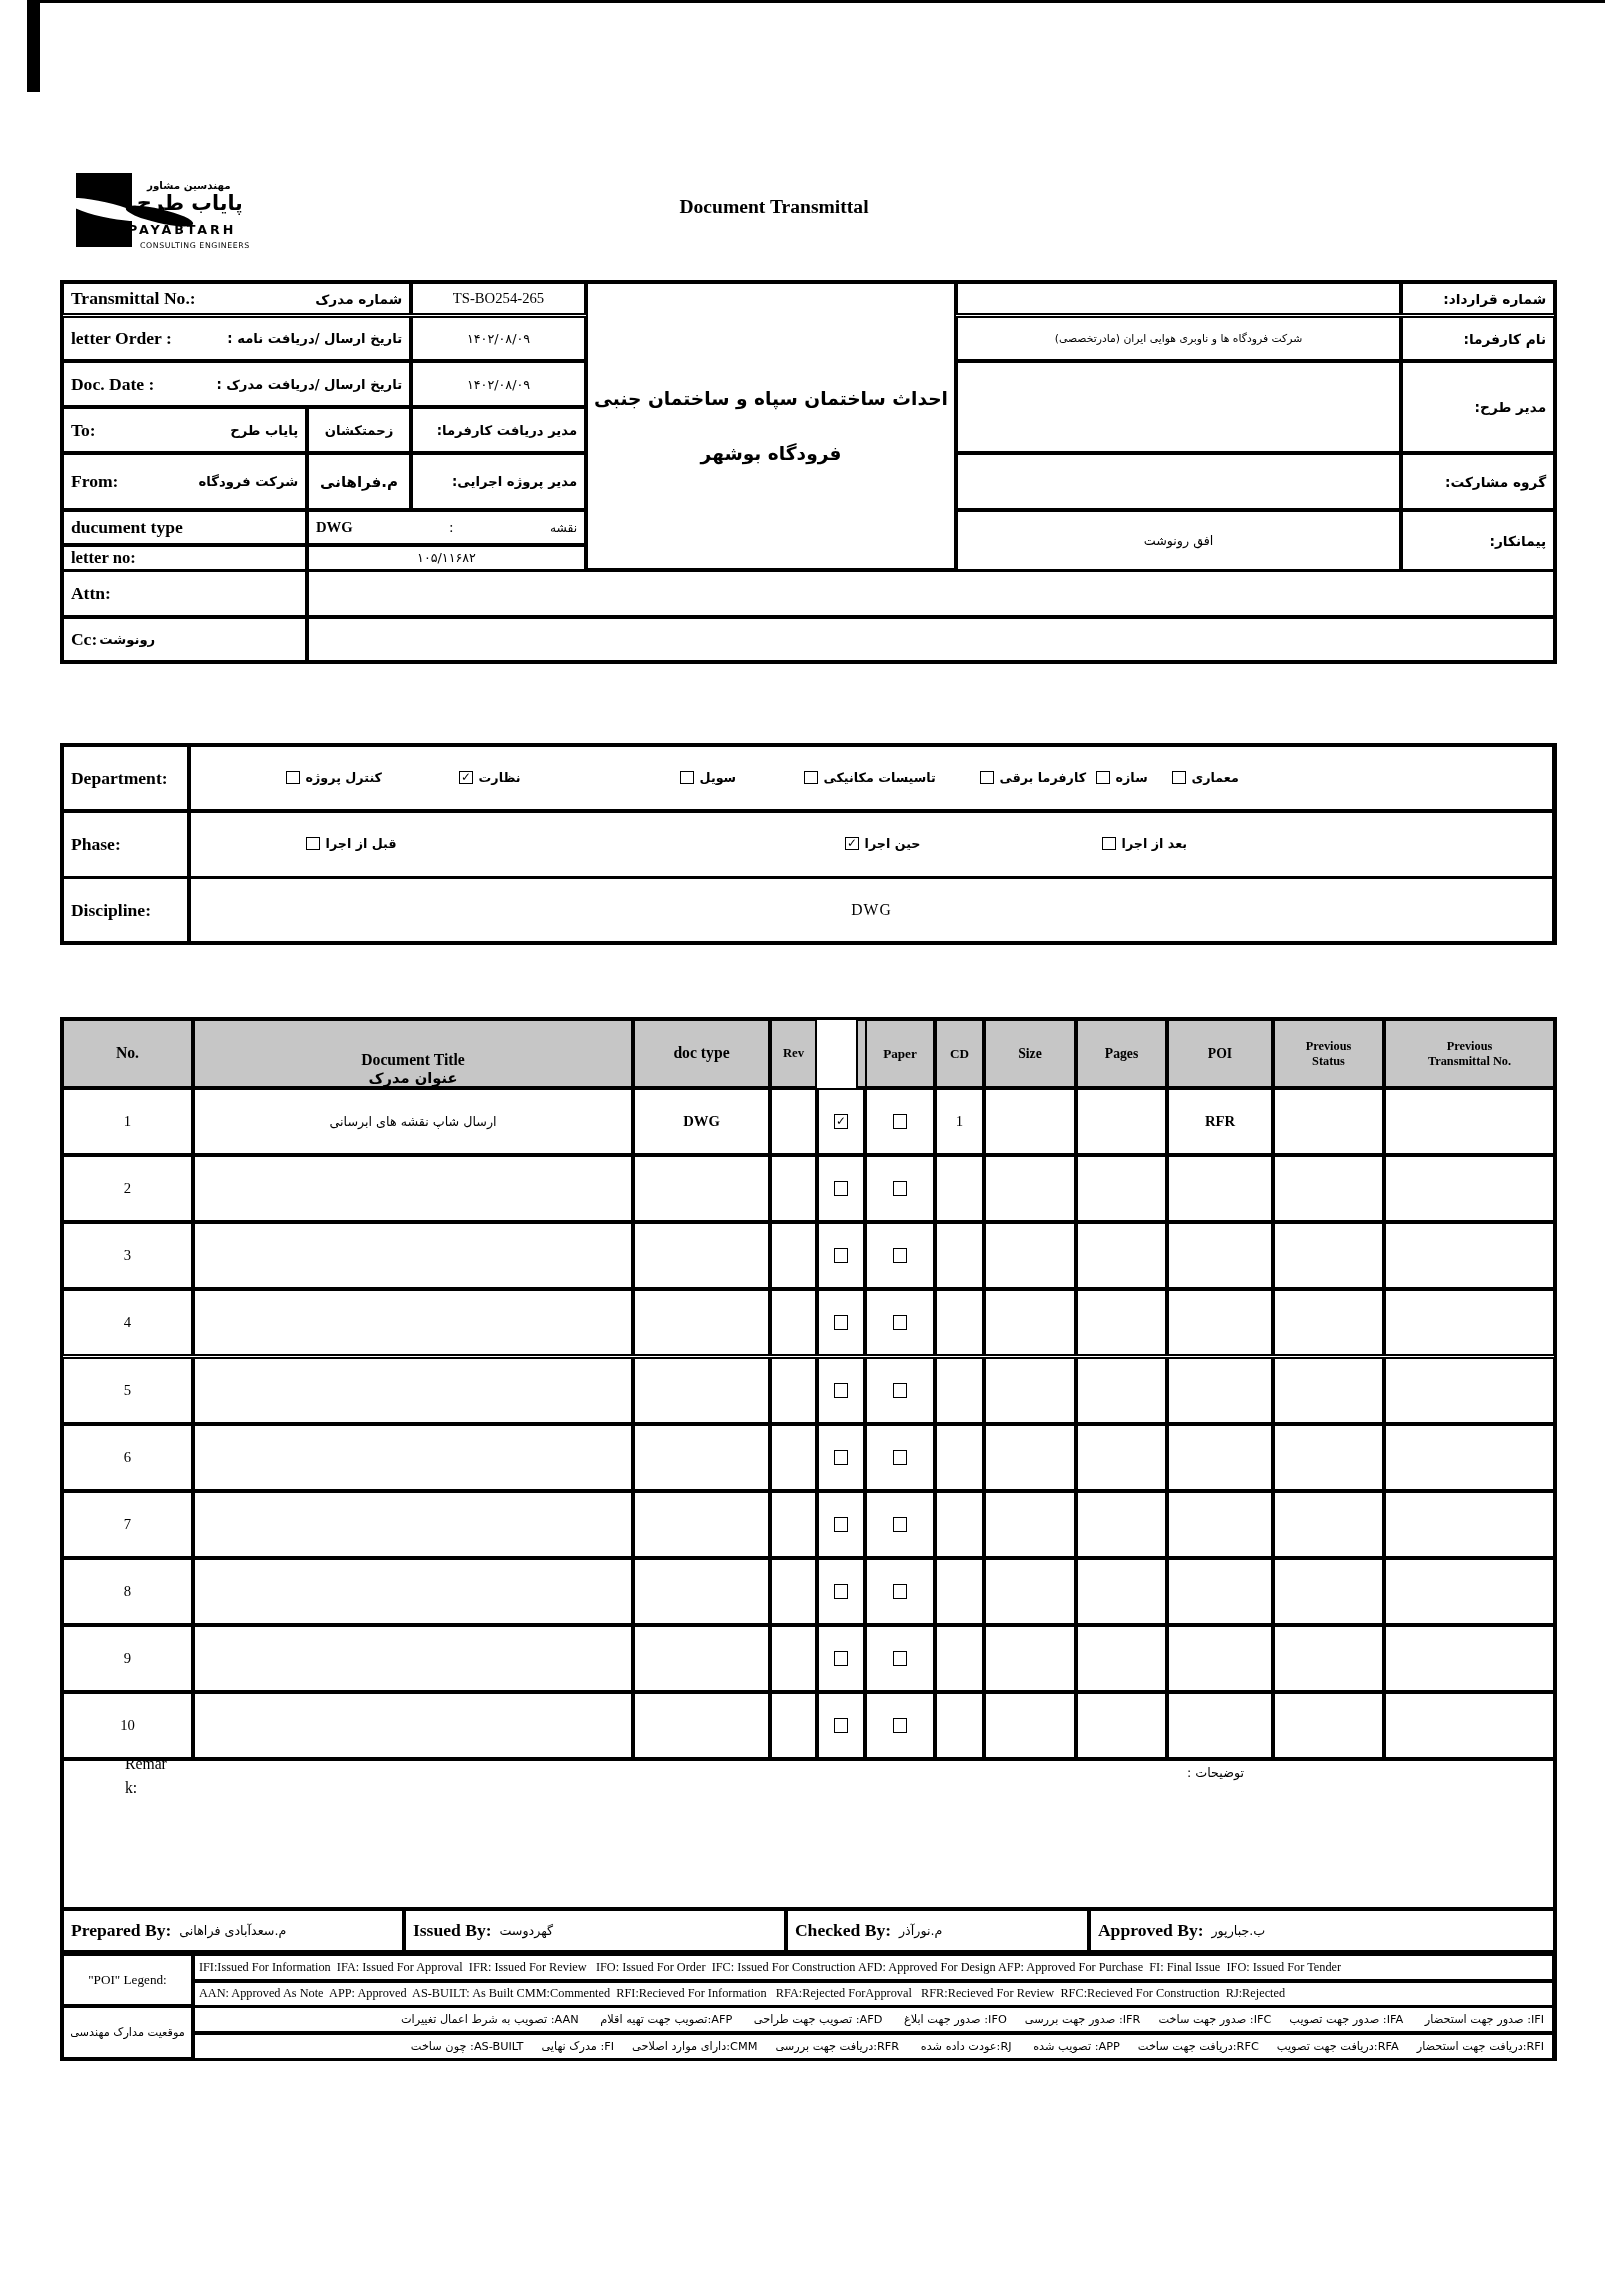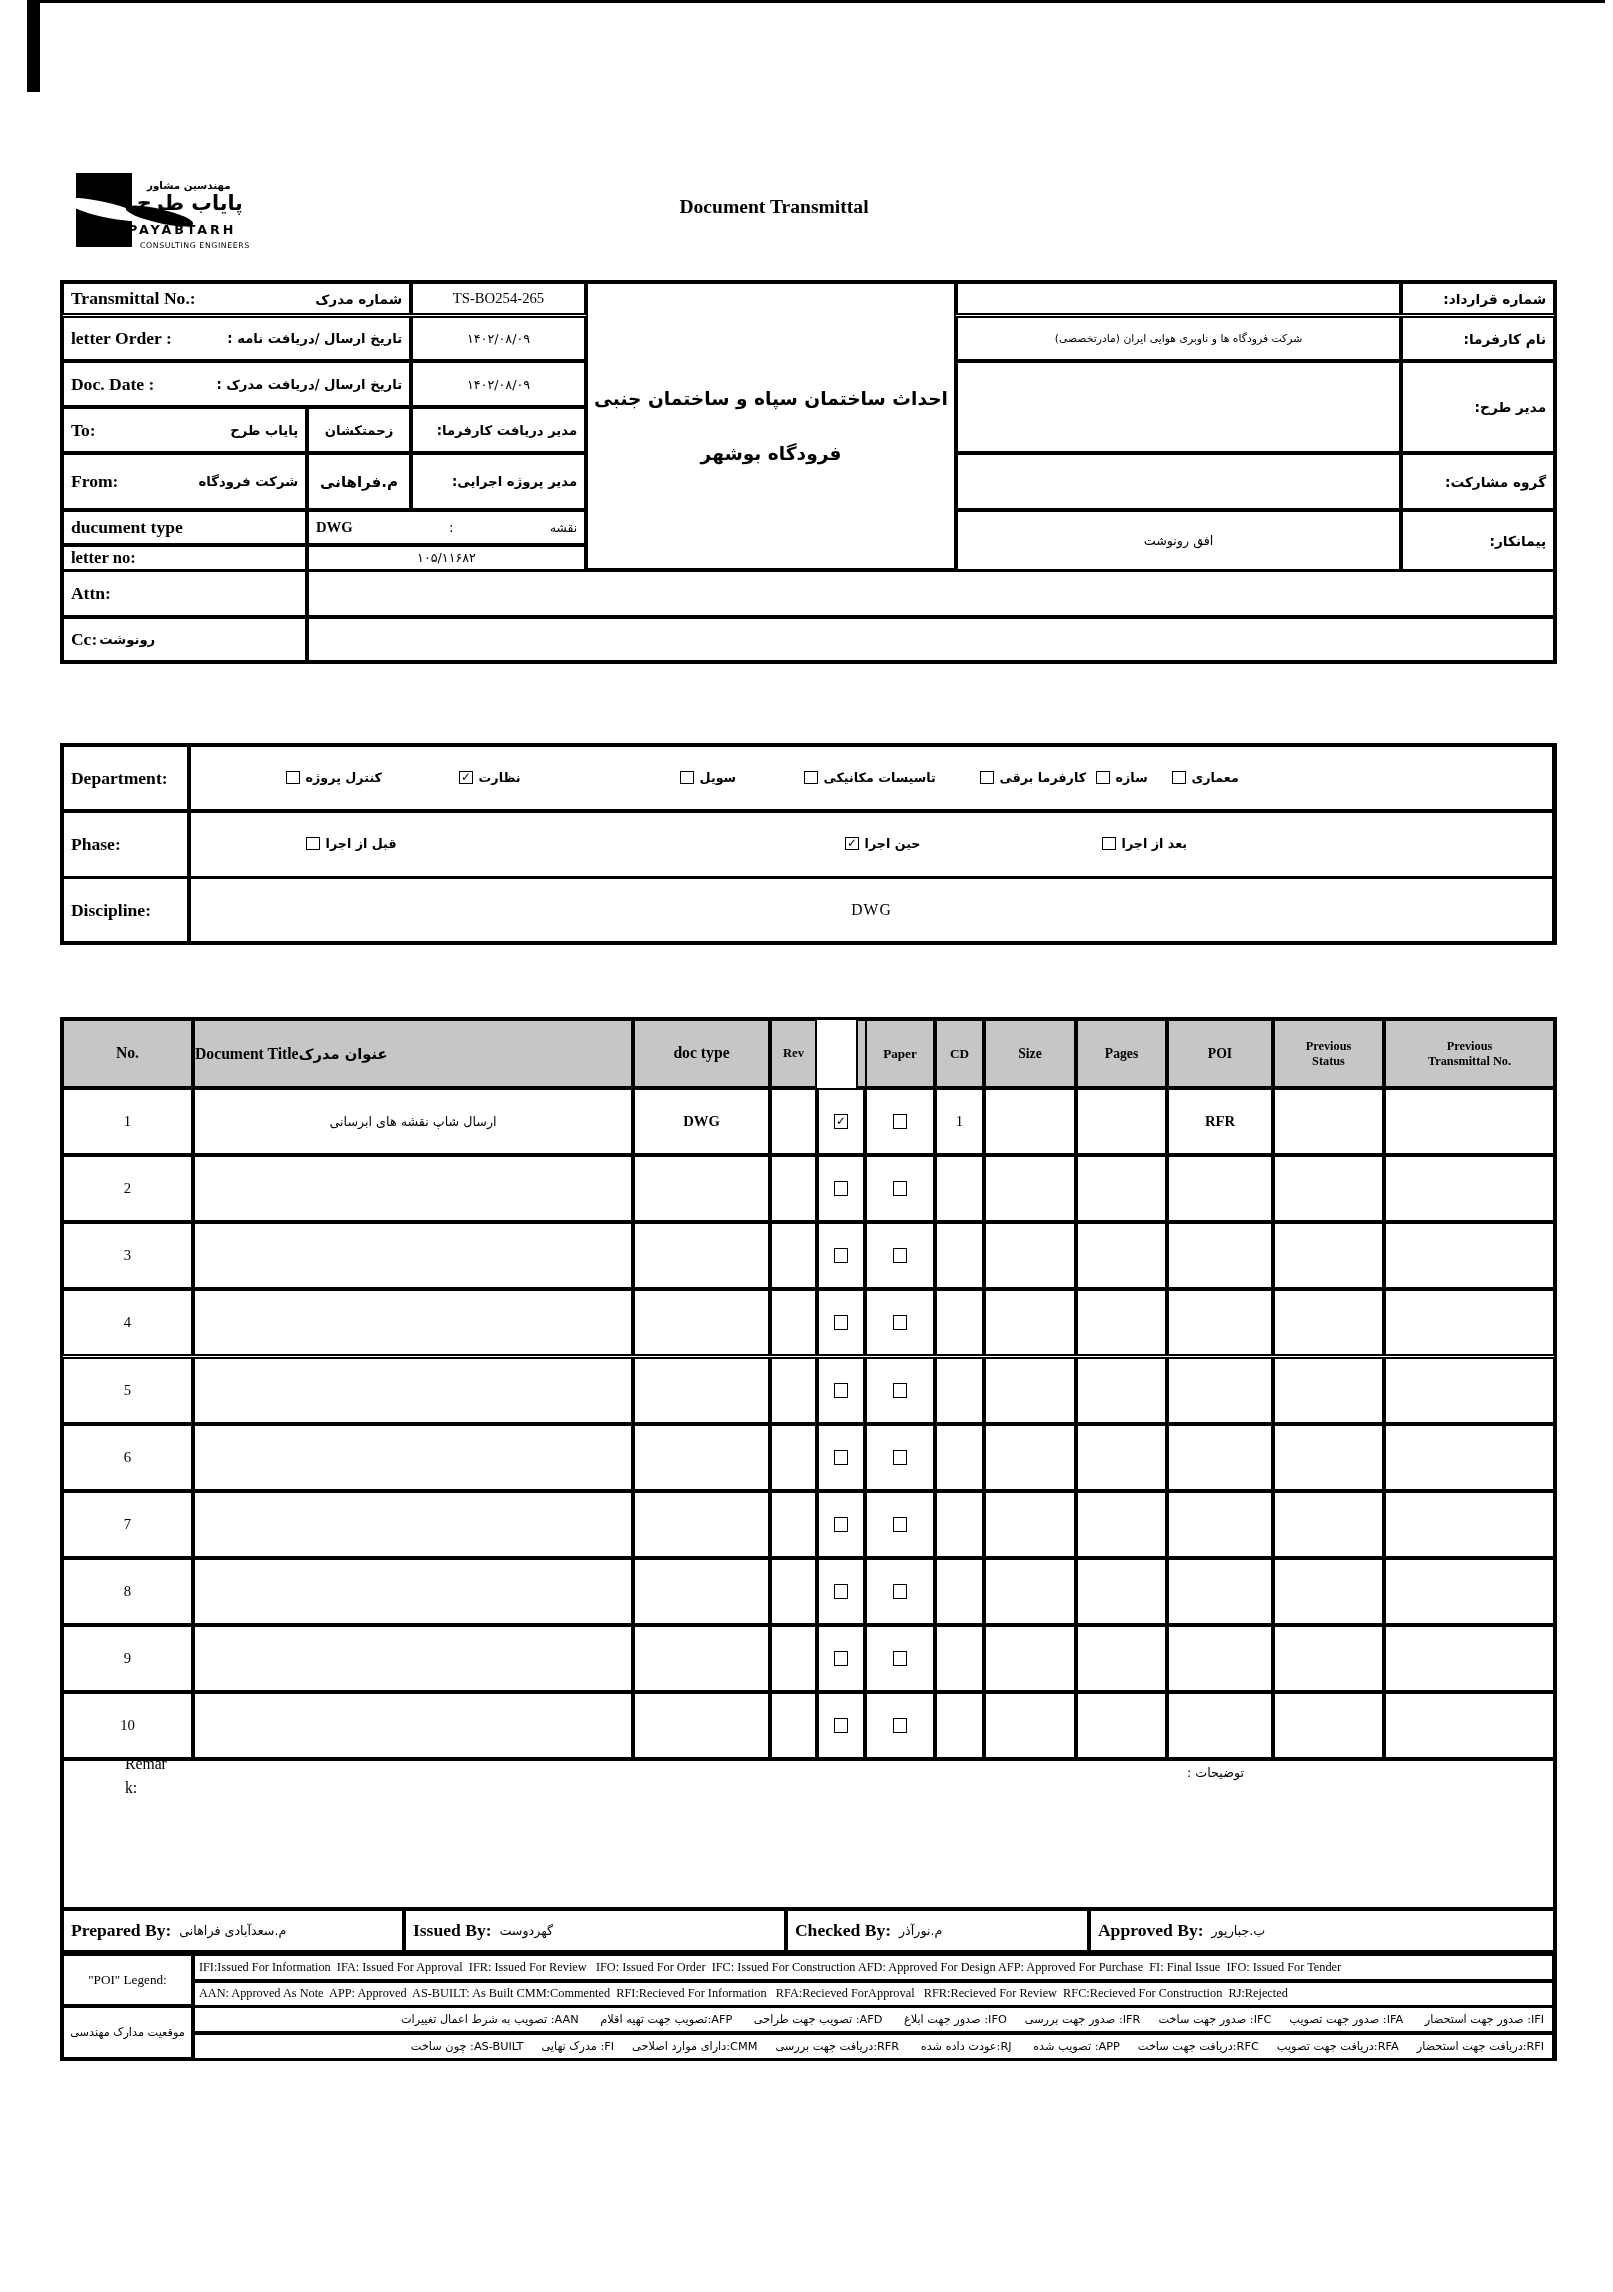--- a/index.html
+++ b/index.html
@@ -2,21 +2,21 @@
 <html><head>
 <meta charset="utf-8">
 <style>
   html,body{margin:0;padding:0;background:#9a9a9a;}
   .page{position:relative;width:1613px;height:2293px;background:#ffffff;
         font-family:"Liberation Serif",serif;color:#000;overflow:hidden;margin:0 auto;}
   .c{position:absolute;box-sizing:border-box;border:2px solid #000;
      display:flex;align-items:center;overflow:hidden;}
   .ctr{justify-content:center;text-align:center;}
   .sb{justify-content:space-between;}
-  .sa{justify-content:flex-start;}
+  .sa{justify-content:flex-end;flex-direction:column;}
   .col{flex-direction:column;justify-content:center;line-height:1.15;}
   .en{font-family:"Liberation Serif",serif;font-weight:bold;}
   .fa{font-family:"DejaVu Sans",sans-serif;direction:rtl;}
   .pad{padding:0 6.9px;}
   .gray{background:#c6c6c6;}
   .frame{position:absolute;box-sizing:border-box;border:3.9px solid #000;pointer-events:none;z-index:5;}
   .hline{position:absolute;background:#000;z-index:4;}
   .cb{display:inline-flex;width:13.7px;height:13.7px;border:1.5px solid #000;box-sizing:border-box;
       align-items:center;justify-content:center;background:#fff;flex:0 0 auto;
       font-family:"DejaVu Sans",sans-serif;font-size:11.8px;font-weight:bold;line-height:1;}
@@ -153,21 +153,21 @@
     <span class="fa" style="font-size:12.7px;white-space:nowrap;">م.نورآذر</span>
   </div>
   <div class="c pad" style="left:1089px;top:1909px;width:466px;height:43px;gap:7.8px;">
     <span class="en" style="font-size:17.6px;white-space:nowrap;">Approved By:</span>
     <span class="fa" style="font-size:12.7px;white-space:nowrap;">ب.جبارپور</span>
   </div>
   <div class="frame" style="left:60px;top:1017px;width:1497px;height:937px;"></div>
 
   <div class="c ctr" style="left:62px;top:1954px;width:131px;height:52px;font-size:13.2px;">"POI" Legend:</div>
   <div class="c legendrow" style="left:193px;top:1954px;width:1361px;height:26.5px;font-size:12.3px;padding:0 3.9px;">IFI:Issued For Information  IFA: Issued For Approval  IFR: Issued For Review   IFO: Issued For Order  IFC: Issued For Construction AFD: Approved For Design AFP: Approved For Purchase  FI: Final Issue  IFO: Issued For Tender</div>
-  <div class="c legendrow" style="left:193px;top:1981px;width:1361px;height:25.5px;font-size:12.3px;padding:0 3.9px;">AAN: Approved As Note  APP: Approved  AS-BUILT: As Built CMM:Commented  RFI:Recieved For Information   RFA:Recieved ForApproval   RFR:Recieved For Review  RFC:Recieved For Construction  RJ:Rejected</div>
+  <div class="c legendrow" style="left:193px;top:1981px;width:1361px;height:25.5px;font-size:12.3px;padding:0 3.9px;">AAN: Approved As Note  APP: Approved  AS-BUILT: As Built CMM:Commented  RFI:Recieved For Information   RFA:Rejected ForApproval   RFR:Recieved For Review  RFC:Recieved For Construction  RJ:Rejected</div>
   <div class="c ctr fa" style="left:62px;top:2006px;width:131px;height:53px;font-size:11.3px;">موقعیت مدارک مهندسی</div>
   <div class="c legendrow fa" style="left:193px;top:2006px;width:1361px;height:26.5px;font-size:11.3px;padding:0 7.8px;">IFI: صدور جهت استحضار      IFA: صدور جهت تصویب     IFC: صدور جهت ساخت     IFR: صدور جهت بررسی     IFO: صدور جهت ابلاغ      AFD: تصویب جهت طراحی      AFP:تصویب جهت تهیه اقلام      AAN: تصویب به شرط اعمال تغییرات</div>
   <div class="c legendrow fa" style="left:193px;top:2033px;width:1361px;height:26.5px;font-size:11.3px;padding:0 7.8px;">RFI:دریافت جهت استحضار     RFA:دریافت جهت تصویب     RFC:دریافت جهت ساخت     APP: تصویب شده      RJ:عودت داده شده      RFR:دریافت جهت بررسی     CMM:دارای موارد اصلاحی     FI: مدرک نهایی     AS-BUILT: چون ساخت</div>
   <div class="frame" style="left:60px;top:1952px;width:1497px;height:109px;"></div>
 
 <div class="chk-item" style="left: 1172px; top: 770px;">
       <span class="cb" style="width: 13.7px; height: 13.7px;"></span>
       <span class="lbl">معماری</span>
     </div>
     <div class="chk-item" style="left: 1096px; top: 770px;">

